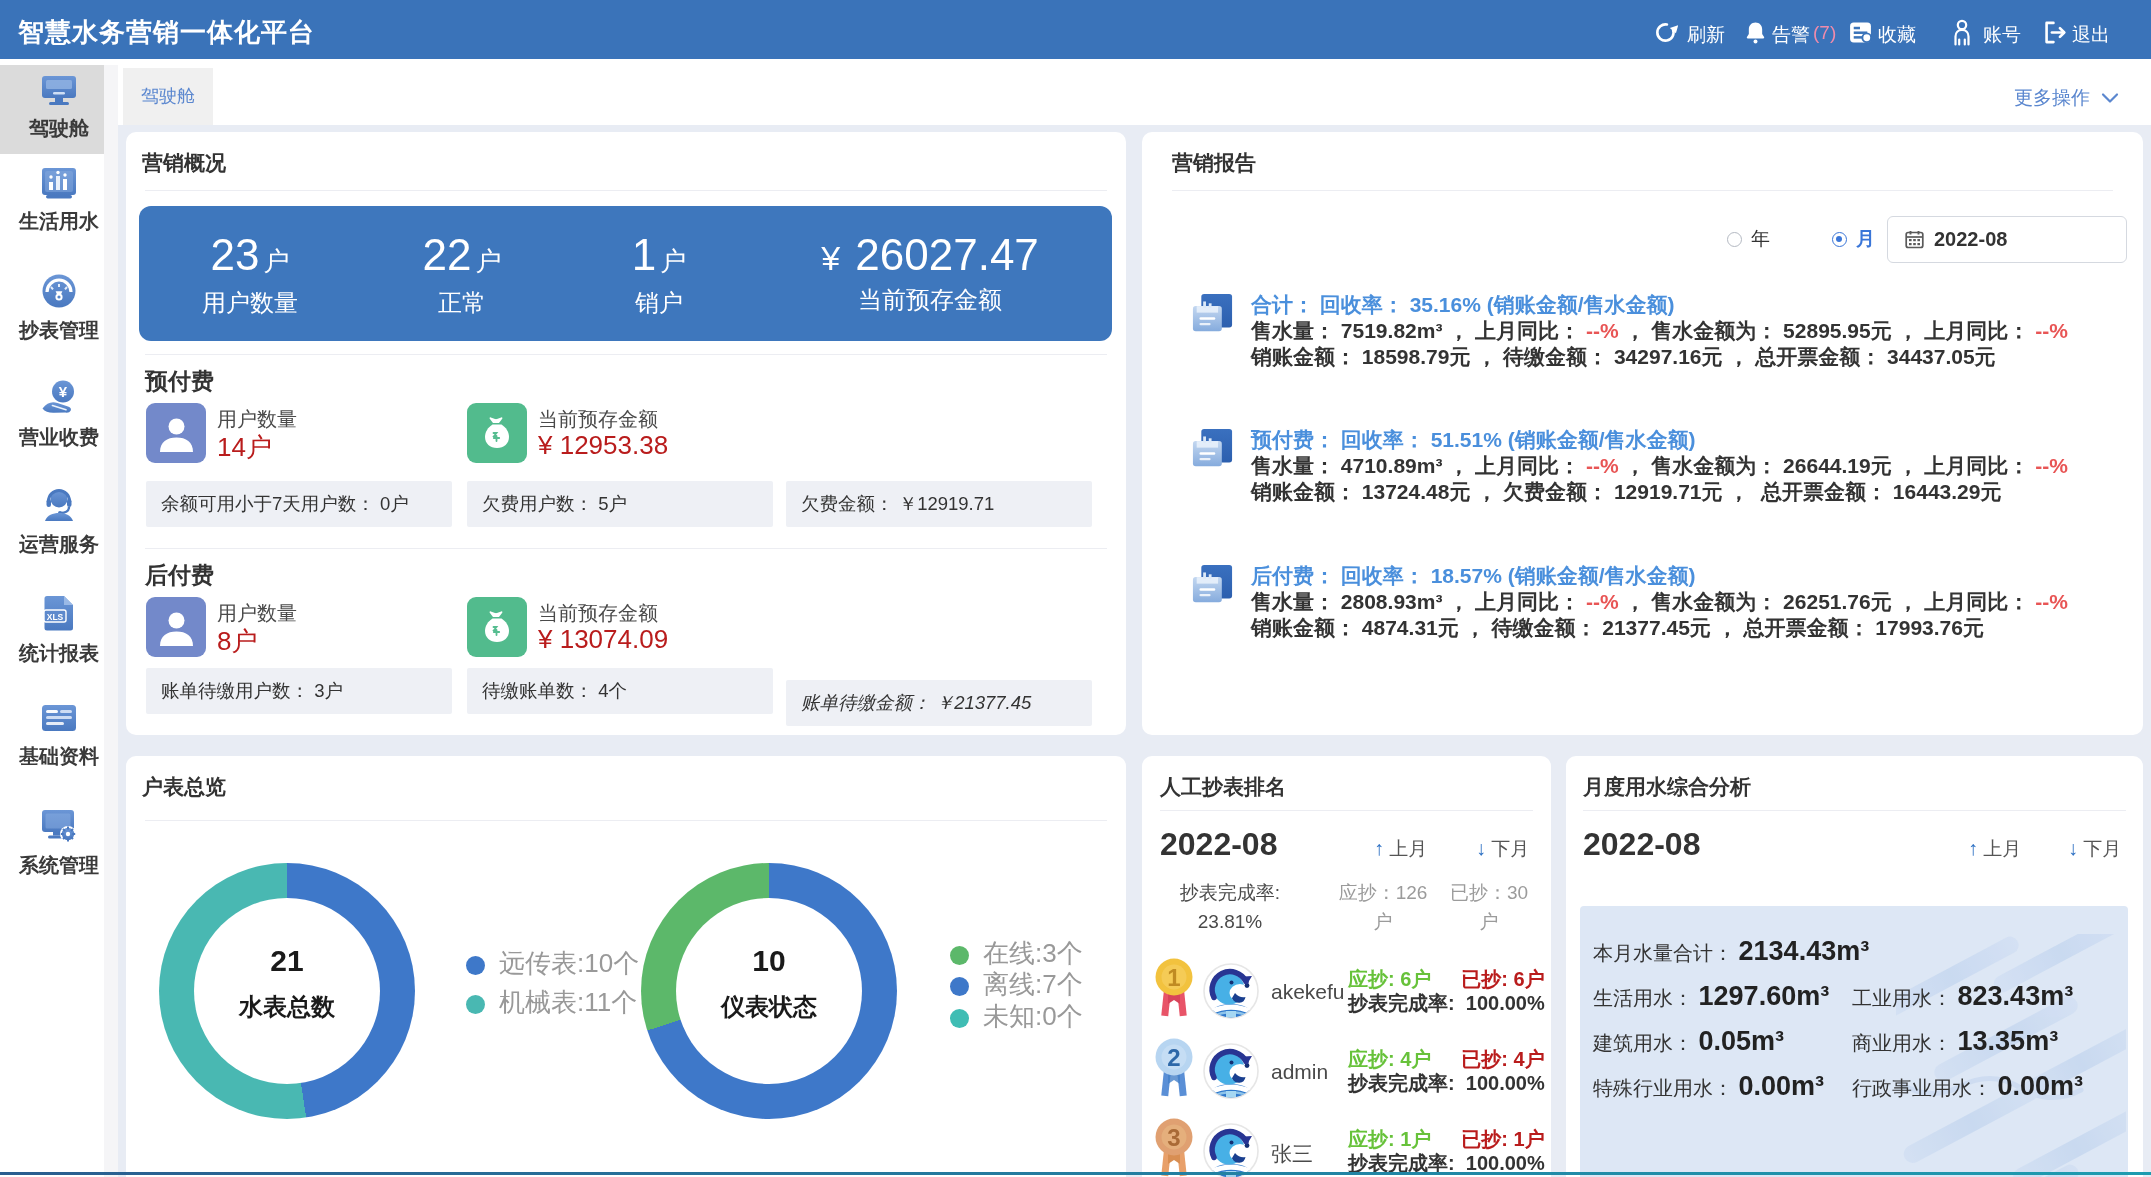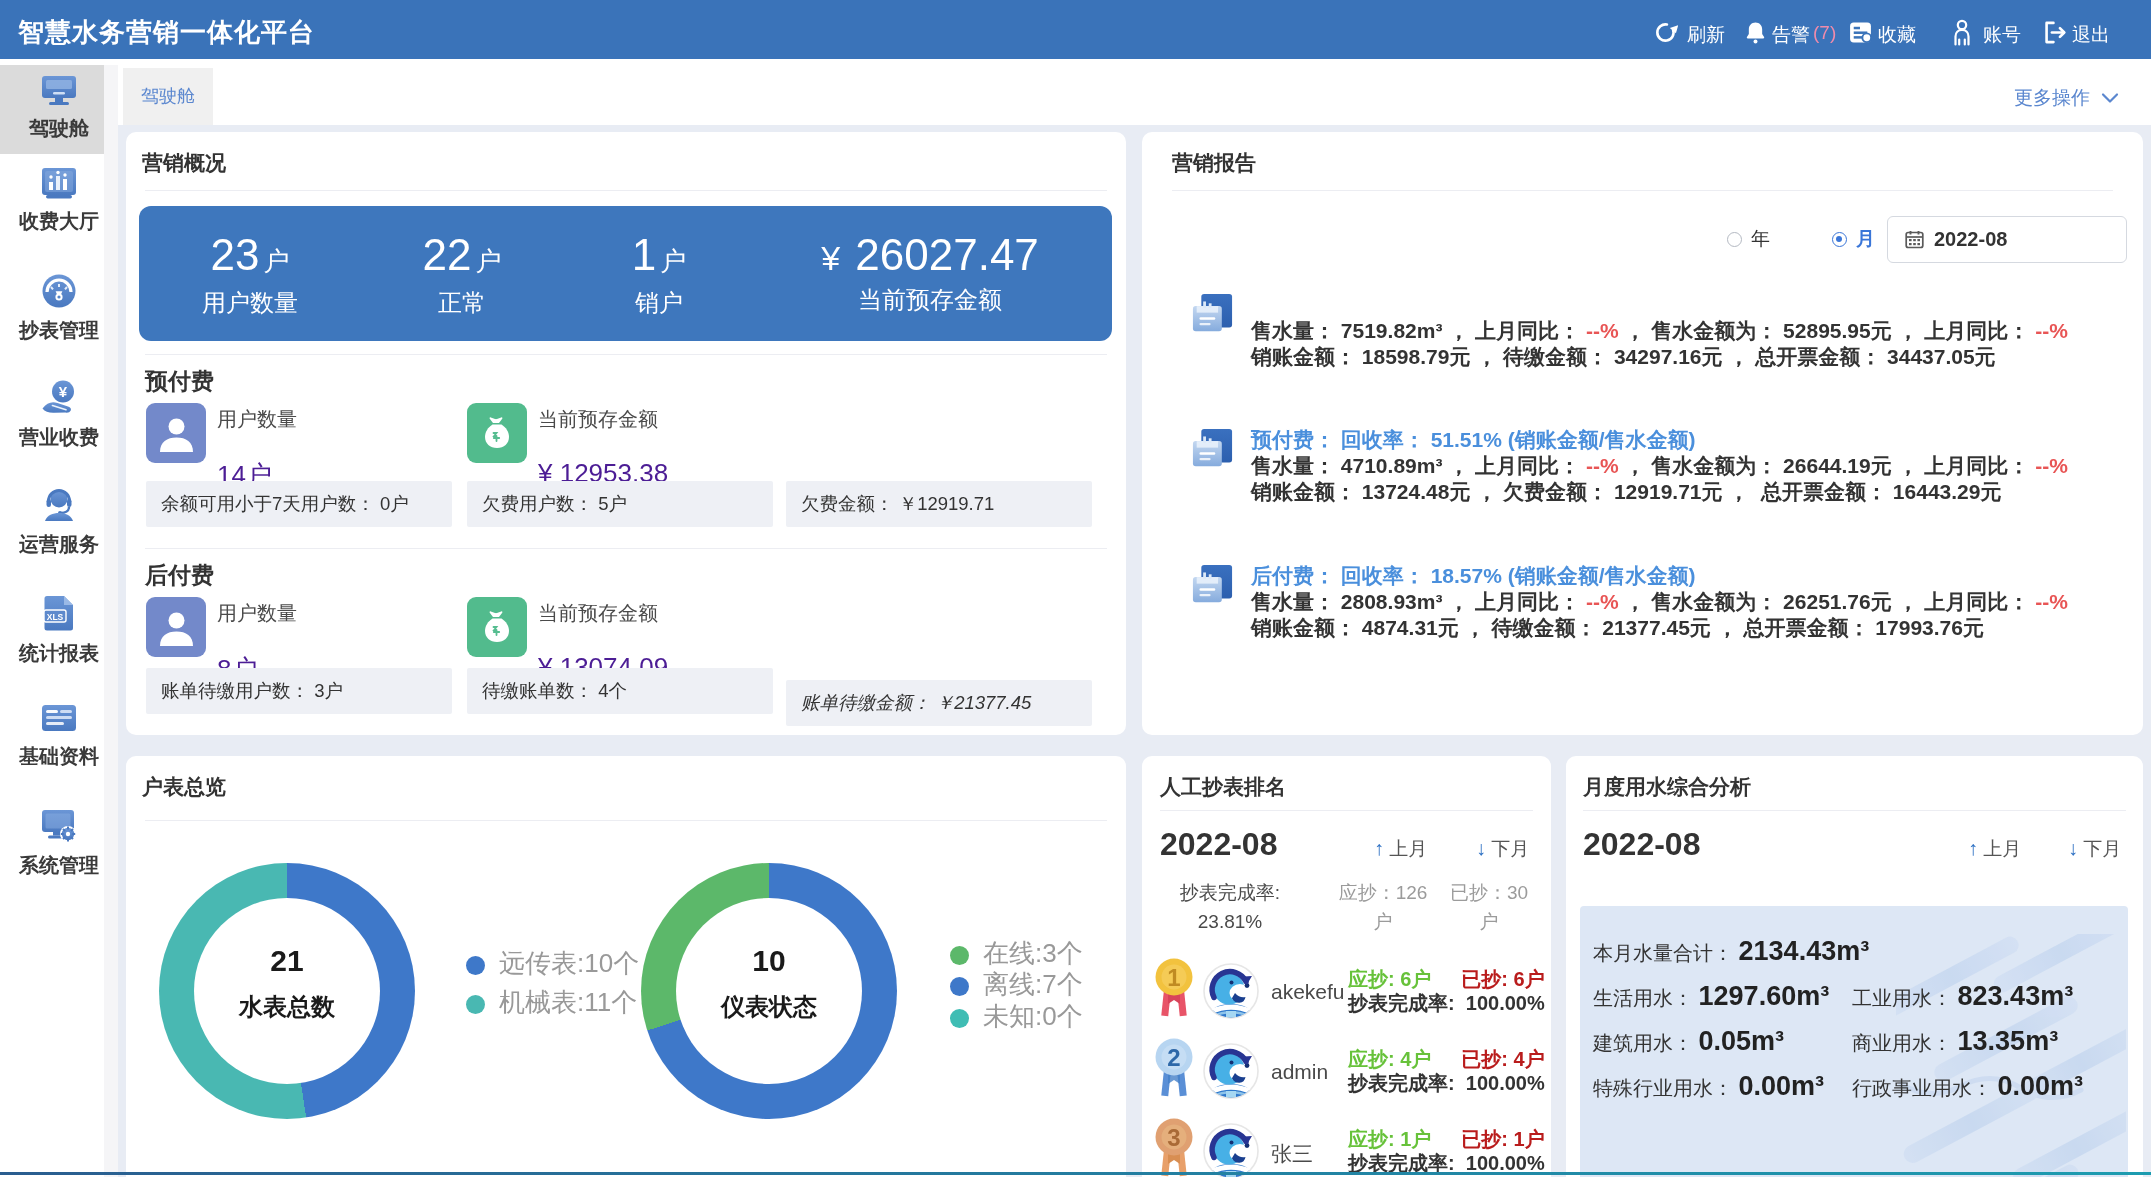--- a/index.html
+++ b/index.html
@@ -70,21 +70,21 @@
   .banner { position:absolute; left:13px; top:74px; width:973px; height:135px; background:#3e77bd; border-radius:12px; }
   .bstat { position:absolute; top:0; text-align:center; }
   .bnum { margin-top:26px; font-size:44px; line-height:46px; color:#fff; white-space:nowrap; }
   .bsuf { font-size:26px; margin-left:4px; }
   .byen { font-size:34px; margin-right:3px; }
   .blab { margin-top:3px; font-size:24px; color:#fff; }
   .sect { position:absolute; left:0; width:1000px; height:186px; }
   .stitle { position:absolute; left:19px; top:4px; font-size:23px; font-weight:bold; color:#333; }
   .sicon { position:absolute; top:41px; width:60px; height:60px; border-radius:9px; display:flex; align-items:center; justify-content:center; }
   .slab { position:absolute; top:44px; font-size:20px; color:#4a4a4a; }
-  .sval { position:absolute; top:68px; font-size:26px; color:#4c1d95;margin-top:28px; }
+  .sval { position:absolute; top:68px; font-size:26px; color:#b91c1c; }
   .gbox { position:absolute; top:119px; width:306px; height:46px; background:#eef0f5; font-size:18.5px; color:#333; line-height:46px; padding-left:15px; border-radius:2px; white-space:nowrap; }
 </style>
 </head>
 <body>
 <div id="topbar">
   <span class="title">智慧水务营销一体化平台</span>
   <svg class="tb-ico" style="left:1653px;" viewBox="0 0 24 24">
       <path d="M19.3 9.3 A 7.8 7.8 0 1 1 13.4 4.3" fill="none" stroke="#fff" stroke-width="2.5" stroke-linecap="round"></path>
       <polygon points="16.2,7.6 24.2,5.0 22.0,12.8" fill="#fff"></polygon>
     </svg>
@@ -140,21 +140,21 @@
         <rect x="2" y="2" width="34" height="27" rx="3" fill="url(#sg)"></rect>
         <rect x="5" y="5" width="28" height="21" rx="2" fill="#87ace0" opacity="0.5"></rect>
         <rect x="9" y="16" width="4" height="8" fill="#fff"></rect>
         <rect x="16" y="10" width="4" height="14" fill="#eaf1fb"></rect>
         <rect x="23" y="13" width="4" height="11" fill="#fff"></rect>
         <circle cx="11" cy="11" r="1.7" fill="#fff"></circle>
         <circle cx="18" cy="6.5" r="1.7" fill="#fff"></circle>
         <circle cx="25" cy="9" r="1.7" fill="#fff"></circle>
         <rect x="6" y="29" width="26" height="3.4" rx="1.7" fill="#4a79c0"></rect>
       </svg>
-    <span class="lab">收费大厅</span>
+    <span class="lab">生活用水</span>
   </div>
   <div class="side-item" style="top:208px;">
     <svg width="36" height="36" viewBox="0 0 36 36">
         <circle cx="18" cy="18" r="16.5" fill="url(#sg)"></circle>
         <path d="M6 19 a12 12 0 0 1 24 0" fill="none" stroke="#fff" stroke-width="3.2"></path>
         <path d="M10 14 l2 2.4 M18 11 v3 M26 14 l-2 2.4" stroke="#e5eefb" stroke-width="2"></path>
         <path d="M18 26 l-3.4-7.8 6.8 0 z" fill="#fff"></path>
         <circle cx="18" cy="24" r="3.6" fill="#fff"></circle>
         <circle cx="18" cy="24" r="1.6" fill="#5585c9"></circle>
       </svg>
@@ -333,20 +333,21 @@
           </defs>
           <rect x="10" y="1" width="33" height="36" rx="3" fill="url(#dg1)"></rect>
           <rect x="1" y="14" width="31" height="27" rx="3" fill="url(#dg2)"></rect>
           <rect x="5" y="14" width="23" height="7" fill="#eaf2fc" opacity="0.85"></rect>
           <rect x="8" y="26" width="17" height="2.6" rx="1.3" fill="#fff"></rect>
           <rect x="8" y="32" width="12" height="2.6" rx="1.3" fill="#fff" opacity="0.8"></rect>
           <rect x="12" y="9" width="3" height="7" fill="#dce9f8"></rect>
           <rect x="18" y="11" width="3" height="5" fill="#dce9f8"></rect>
         </svg>
     </div>
+    <div class="rline rblue">合计：&nbsp;回收率：&nbsp;35.16% (销账金额/售水金额)</div>
     <div class="rline" style="top:26px;">售水量：&nbsp;7519.82m³&nbsp;，&nbsp;上月同比：&nbsp;<span class="rred">--%</span>&nbsp;，&nbsp;售水金额为：&nbsp;52895.95元&nbsp;，&nbsp;上月同比：&nbsp;<span class="rred">--%</span></div>
     <div class="rline" style="top:52px;">销账金额：&nbsp;18598.79元&nbsp;，&nbsp;待缴金额：&nbsp;34297.16元&nbsp;，&nbsp;总开票金额：&nbsp;34437.05元</div>
   </div>
   <div class="rpt" style="top:294px;">
     <div class="rpt-ico">
       <svg width="41" height="43" viewBox="0 0 44 46">
           <rect x="10" y="1" width="33" height="36" rx="3" fill="url(#dg1)"></rect>
           <rect x="1" y="14" width="31" height="27" rx="3" fill="url(#dg2)"></rect>
           <rect x="5" y="14" width="23" height="7" fill="#eaf2fc" opacity="0.85"></rect>
           <rect x="8" y="26" width="17" height="2.6" rx="1.3" fill="#fff"></rect>

